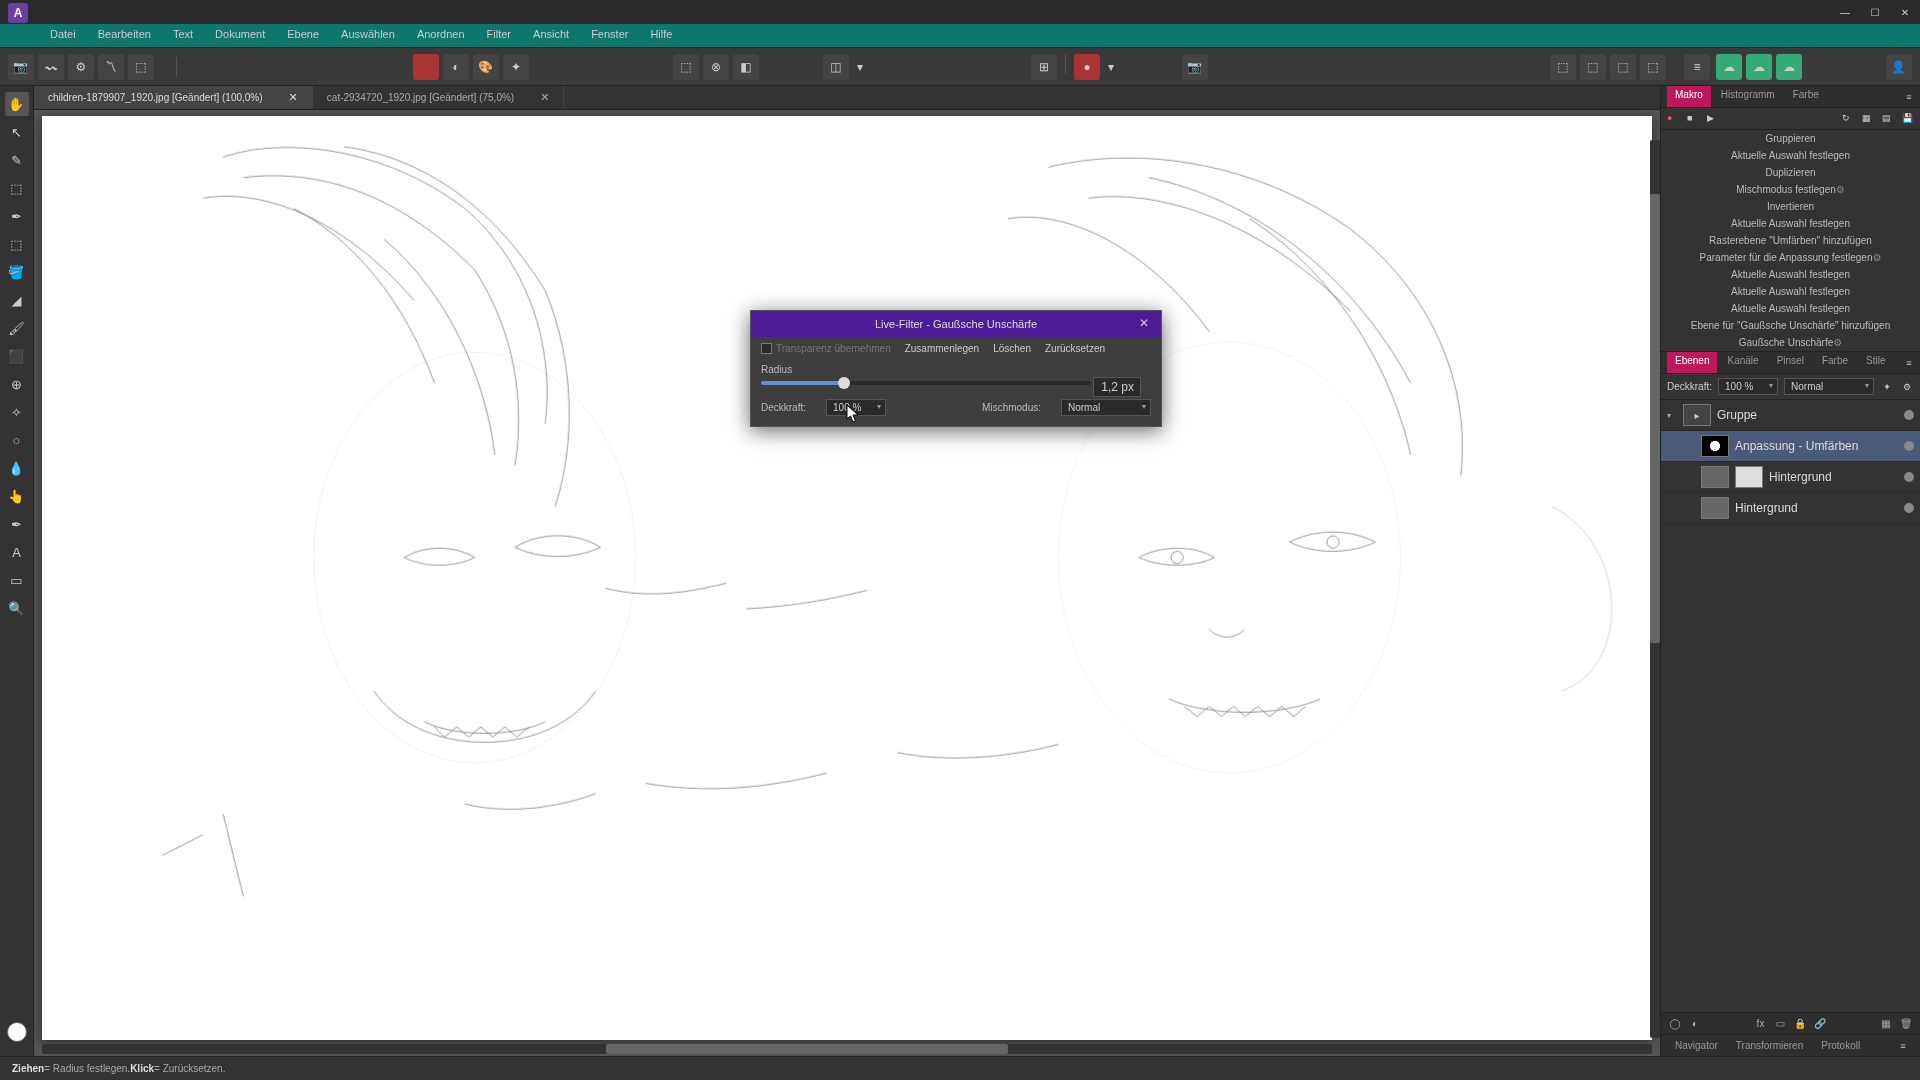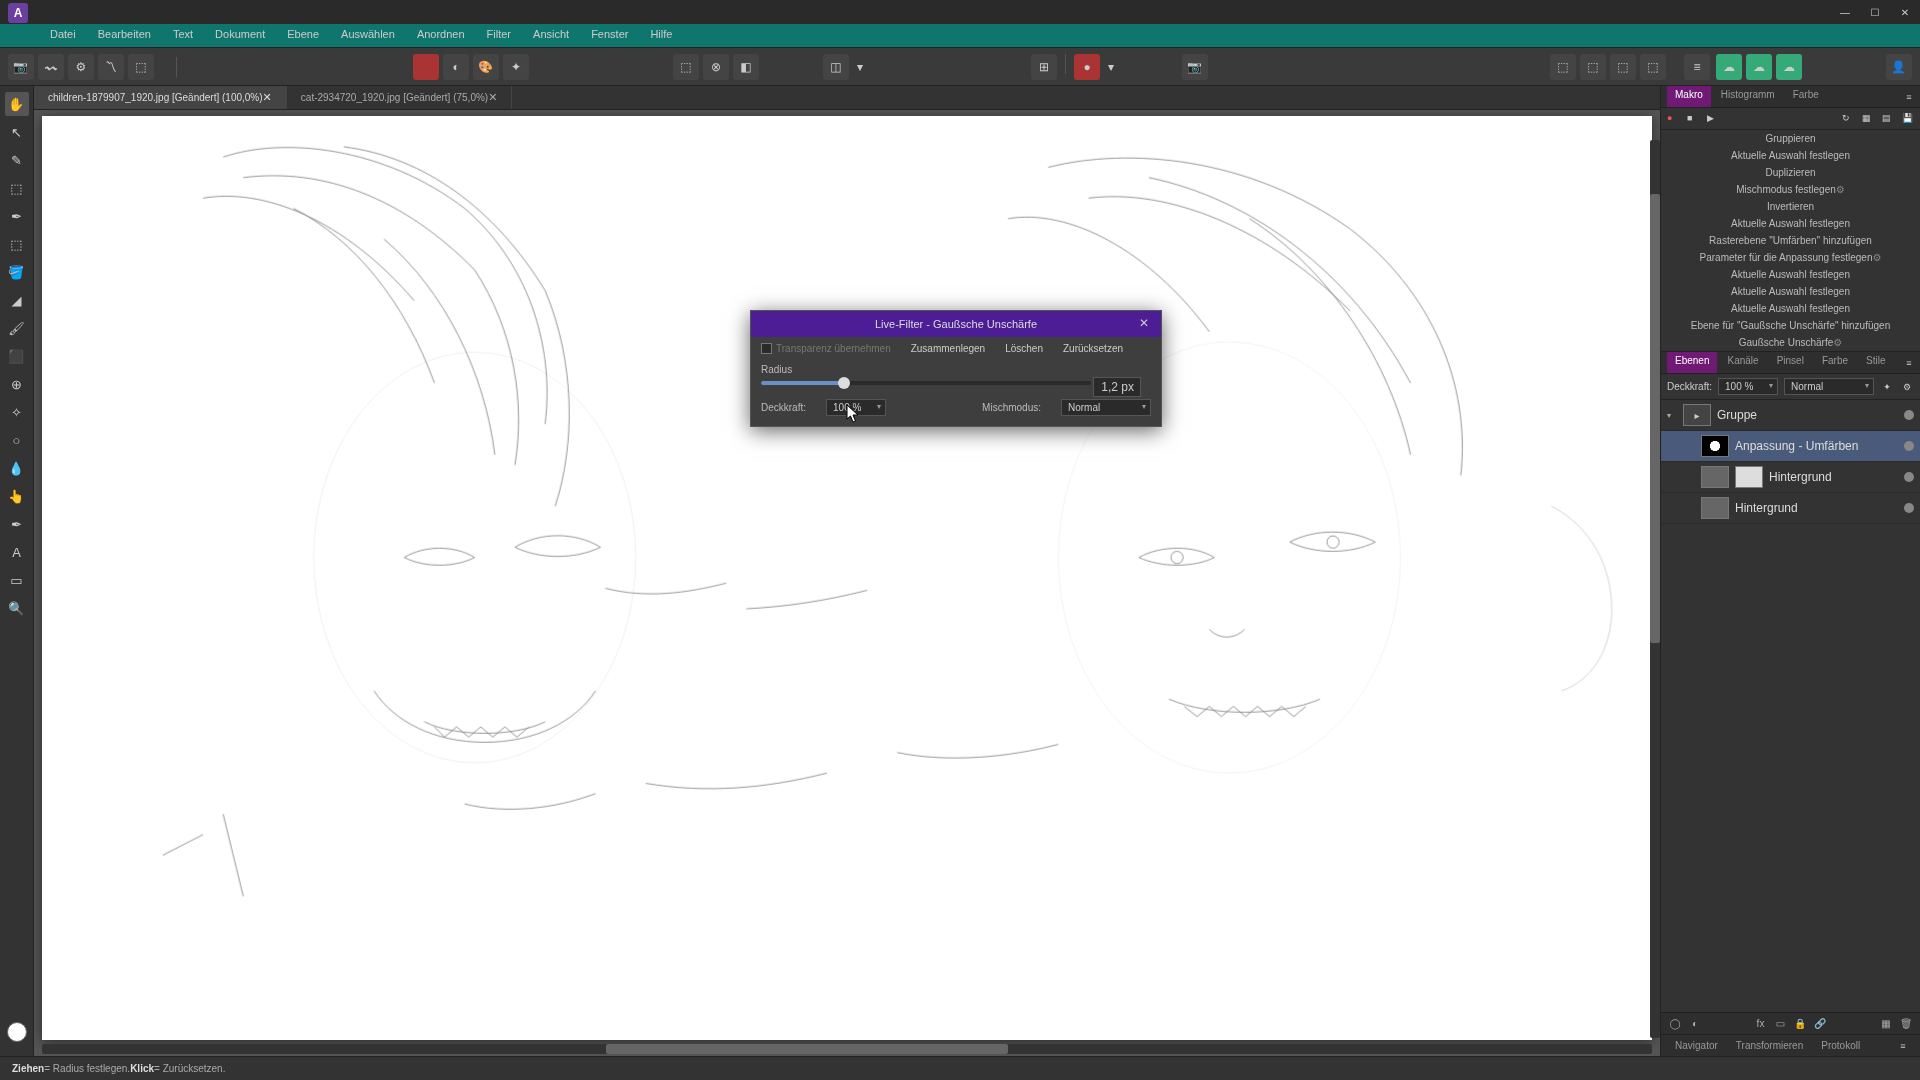--- a/index.html
+++ b/index.html
@@ -27,37 +27,37 @@
 
 
 .tools-left{width:34px;background:#333;display:flex;flex-direction:column;padding:6px 0;gap:4px;align-items:center;border-right:1px solid #222}
 .tool{width:24px;height:24px;display:flex;align-items:center;justify-content:center;cursor:pointer;border-radius:2px;font-size:13px}
 .tool.active{background:#555}
 .color-swatch{width:20px;height:20px;border-radius:50%;background:#fff;border:1px solid #666;margin-top:auto;margin-bottom:8px}
 
 
 .canvas-area{flex:1;display:flex;flex-direction:column;background:#555}
 .doc-tabs{height:24px;background:#333;display:flex;border-bottom:1px solid #222}
-.doc-tab{padding:4px 14px;display:flex;align-items:center;gap:0;cursor:pointer;font-size:10px;color:#aaa;border-right:1px solid #444}
+.doc-tab{padding:4px 14px;display:flex;align-items:center;gap:26px;cursor:pointer;font-size:10px;color:#aaa;border-right:1px solid #444}
 .doc-tab.active{background:#444;color:#ddd}
 .doc-tab .close{font-size:11px;cursor:pointer}
 .canvas-wrap{flex:1;position:relative;background:#555;overflow:hidden}
 .canvas{position:absolute;left:8px;top:6px;right:8px;bottom:16px;background:#fff;box-shadow:0 2px 12px rgba(0,0,0,.5)}
 .sketch{position:absolute;inset:0;opacity:.9}
 .sketch svg{width:100%;height:100%}
 .scrollbar-h{position:absolute;bottom:2px;left:8px;right:8px;height:10px;background:#333;border-radius:2px}
 .scrollbar-h-thumb{position:absolute;left:35%;width:25%;height:100%;background:#666;border-radius:2px}
 .scrollbar-v{position:absolute;right:0;top:30px;bottom:18px;width:10px;background:#333;border-radius:2px}
 .scrollbar-v-thumb{position:absolute;top:6%;height:50%;width:100%;background:#666;border-radius:2px}
 
 
 .panels-right{width:260px;background:#333;display:flex;flex-direction:column;border-left:1px solid #222}
 .panel-tabs{height:22px;display:flex;background:#2e2e2e;border-bottom:1px solid #222;padding-left:6px;gap:2px}
 .panel-tab{padding:3px 8px;font-size:10px;cursor:pointer;color:#999}
-.panel-tab.active{color:#fff;background:#701a75}
+.panel-tab.active{color:#fff;background:#be185d}
 .panel-icons{margin-left:auto;display:flex;gap:2px;align-items:center;padding-right:4px}
 .panel-mini-icon{width:14px;height:14px;font-size:9px;display:flex;align-items:center;justify-content:center;cursor:pointer}
 
 .macro-controls{height:22px;display:flex;align-items:center;padding:0 6px;gap:8px;background:#333;border-bottom:1px solid #222}
 .macro-btn{width:12px;height:12px;cursor:pointer;font-size:9px}
 
 .macro-list{flex:0 0 auto;max-height:240px;overflow-y:auto;background:#333}
 .macro-item{padding:3px 8px;font-size:10px;color:#bbb;display:flex;align-items:center;justify-content:center;cursor:pointer}
 .macro-gear{font-size:10px;color:#888}
 
@@ -80,21 +80,21 @@
 .bottom-tabs{height:22px;background:#2e2e2e;display:flex;align-items:center;padding:0 6px;gap:2px;border-top:1px solid #222}
 
 
 .statusbar{height:24px;background:#333;border-top:1px solid #222;display:flex;align-items:center;padding:0 12px;font-size:10px;color:#aaa}
 .statusbar b{color:#ddd;font-weight:600}
 
 
 .dialog{position:absolute;left:750px;top:310px;width:412px;background:#3e3e3e;border:1px solid #555;box-shadow:0 4px 20px rgba(0,0,0,.6);z-index:100}
 .dialog-title{height:26px;background:#4c1d95;display:flex;align-items:center;justify-content:center;font-size:11px;color:#ddd;position:relative}
 .dialog-close{position:absolute;right:6px;top:5px;width:16px;height:16px;cursor:pointer;font-size:12px;color:#ccc}
-.dialog-links{display:flex;gap:20px;padding:6px 10px;font-size:10px}
+.dialog-links{display:flex;gap:14px;padding:6px 10px;font-size:10px}
 .dialog-link{cursor:pointer;color:#ccc}
 .dialog-link.disabled{color:#777}
 .dialog-chk{width:11px;height:11px;border:1px solid #777;background:#2a2a2a}
 .slider-row{padding:4px 10px 8px}
 .slider-label{font-size:10px;color:#bbb;margin-bottom:6px}
 .slider-track{position:relative;height:4px;background:#2a2a2a;border-radius:2px}
 .slider-fill{position:absolute;left:0;top:0;bottom:0;width:25%;background:#6a8fc7;border-radius:2px}
 .slider-thumb{position:absolute;left:25%;top:-4px;width:12px;height:12px;background:#ddd;border-radius:50%;margin-left:-6px;cursor:pointer}
 .slider-val{position:absolute;right:10px;top:-4px;background:#2a2a2a;border:1px solid #555;padding:2px 6px;font-size:12px;min-width:48px;text-align:right}
 .dialog-bottom{display:flex;padding:6px 10px 10px;gap:20px;align-items:center;font-size:10px}

